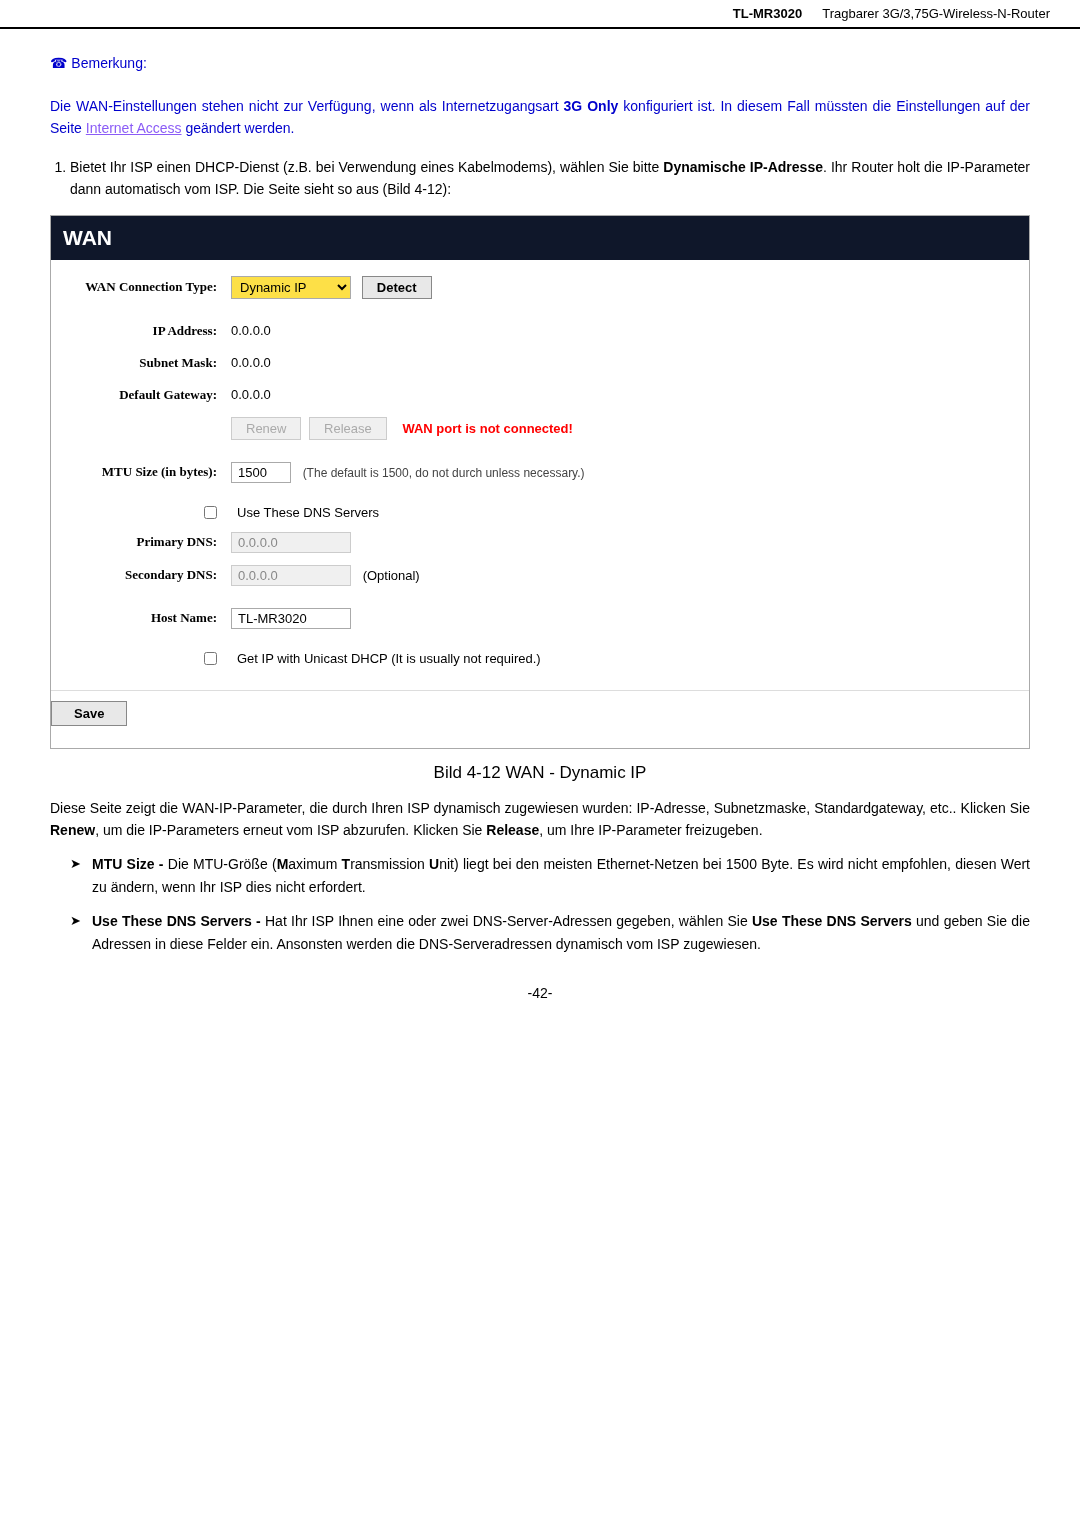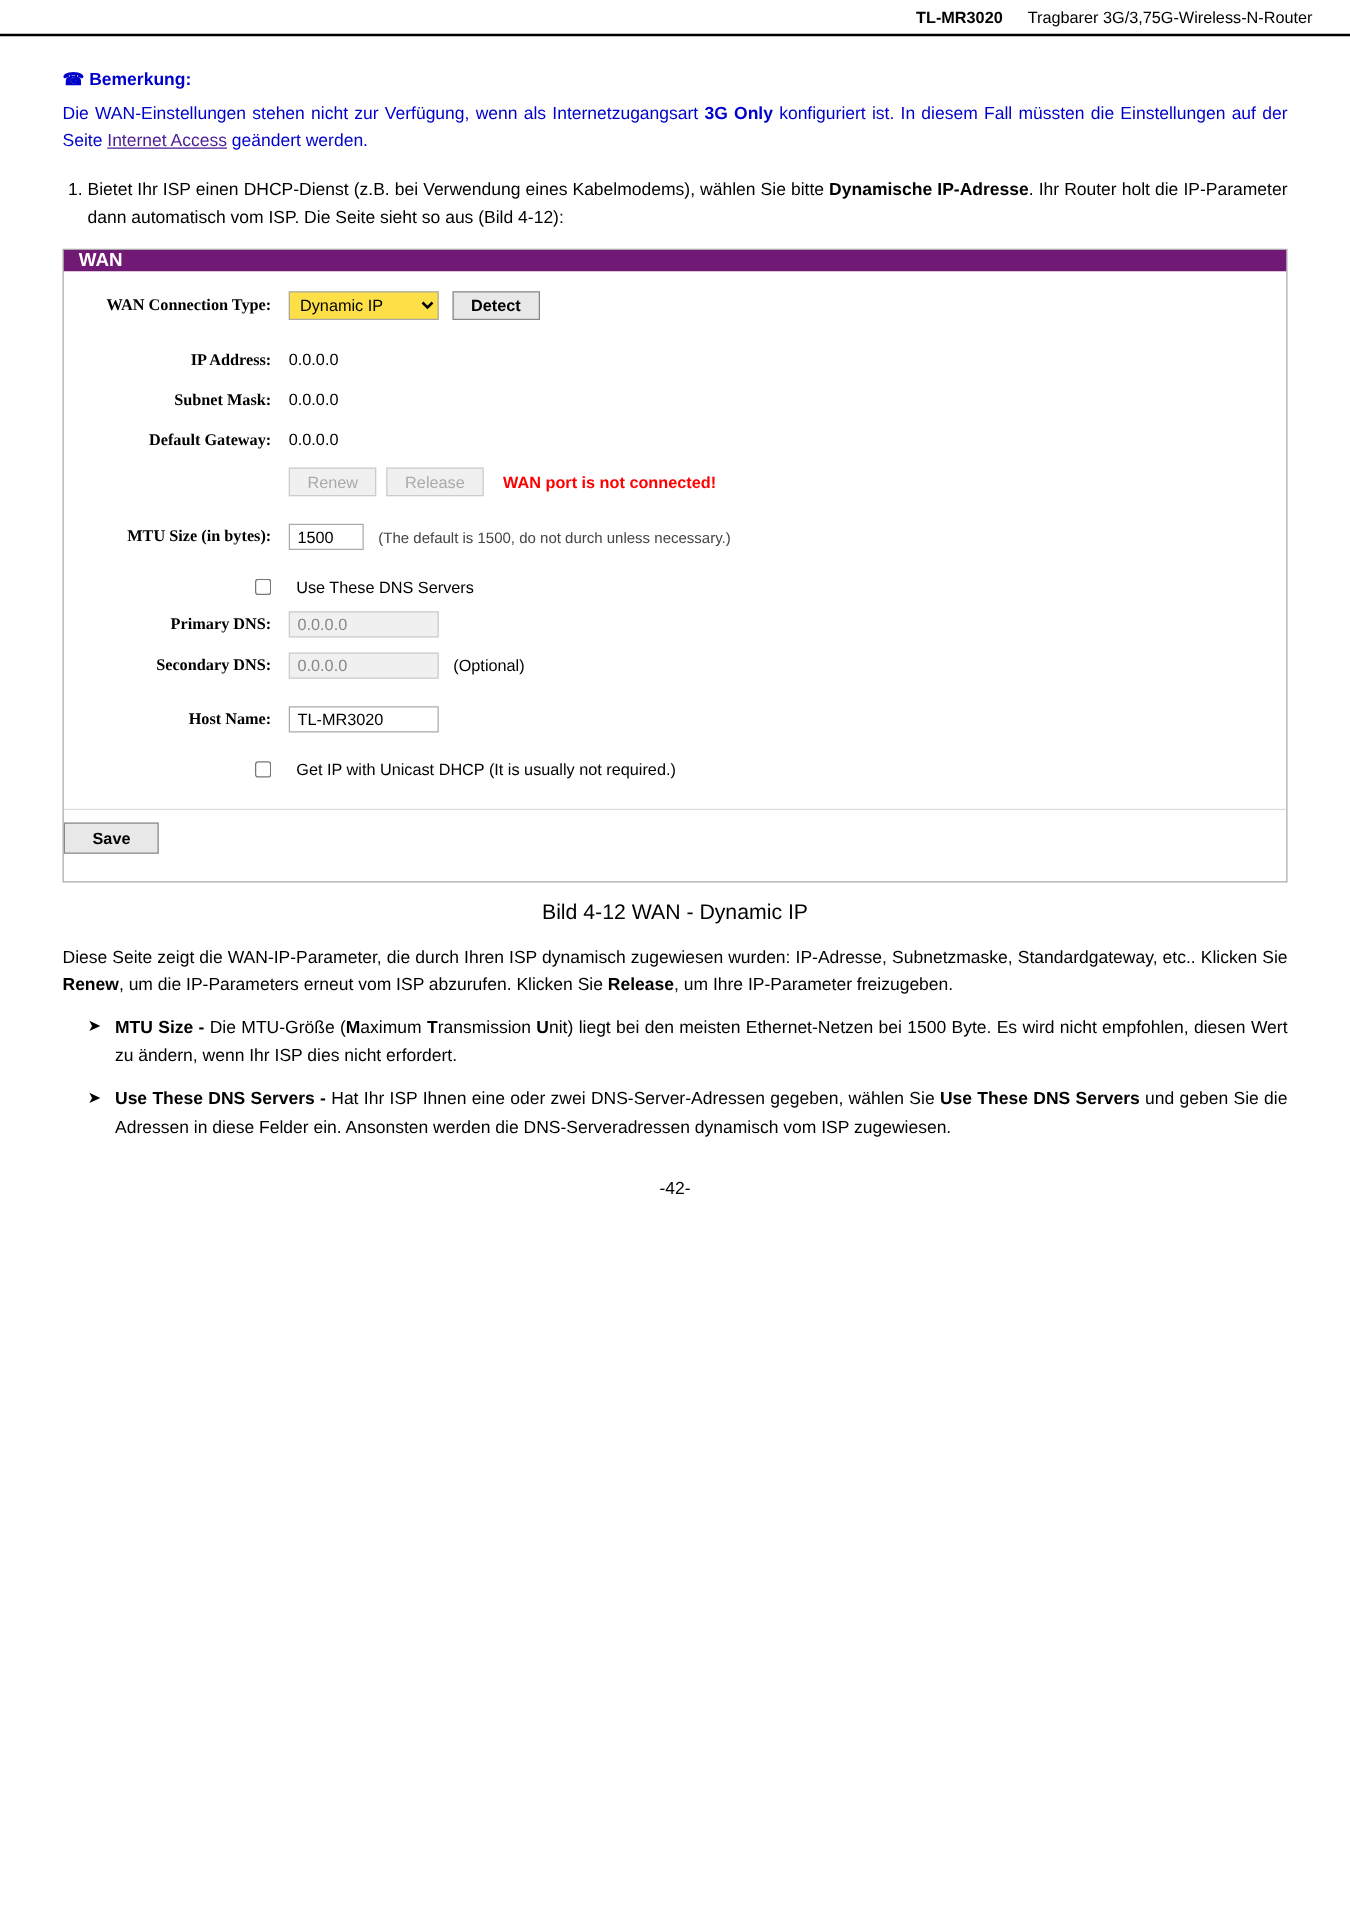--- a/index.html
+++ b/index.html
@@ -34,32 +34,32 @@
     .content {
       padding: 10px 50px 30px 50px;
     }
 
     .note-box {
       margin-bottom: 16px;
     }
 
     .note-label {
       color: #0000cc;
-      font-weight: bold;
-      margin-bottom: 8px;
+      font-weight: normal;
+      margin-bottom: 24px;
     }
 
     .note-text {
       color: #0000cc;
       line-height: 1.6;
       text-align: justify;
     }
 
     .note-text a {
-      color: #4c1d95;
+      color: #8b5cf6;
       text-decoration: underline;
     }
 
     .section-list {
       margin: 14px 0;
       padding-left: 20px;
     }
 
     .section-item {
       margin-bottom: 10px;
@@ -67,25 +67,25 @@
       text-align: justify;
     }
 
     .wan-table-wrapper {
       border: 1px solid #aaa;
       margin: 14px 0;
       width: 100%;
     }
 
     .wan-table-header {
-      background: #701a75;
+      background: #0f172a;
       color: #fff;
       font-weight: bold;
-      font-size: 15px;
-      padding: 0 12px;
+      font-size: 21px;
+      padding: 10px 12px;
     }
 
     .wan-table-body {
       padding: 10px 0 10px 0;
     }
 
     .form-row {
       display: flex;
       align-items: center;
       padding: 6px 20px;

